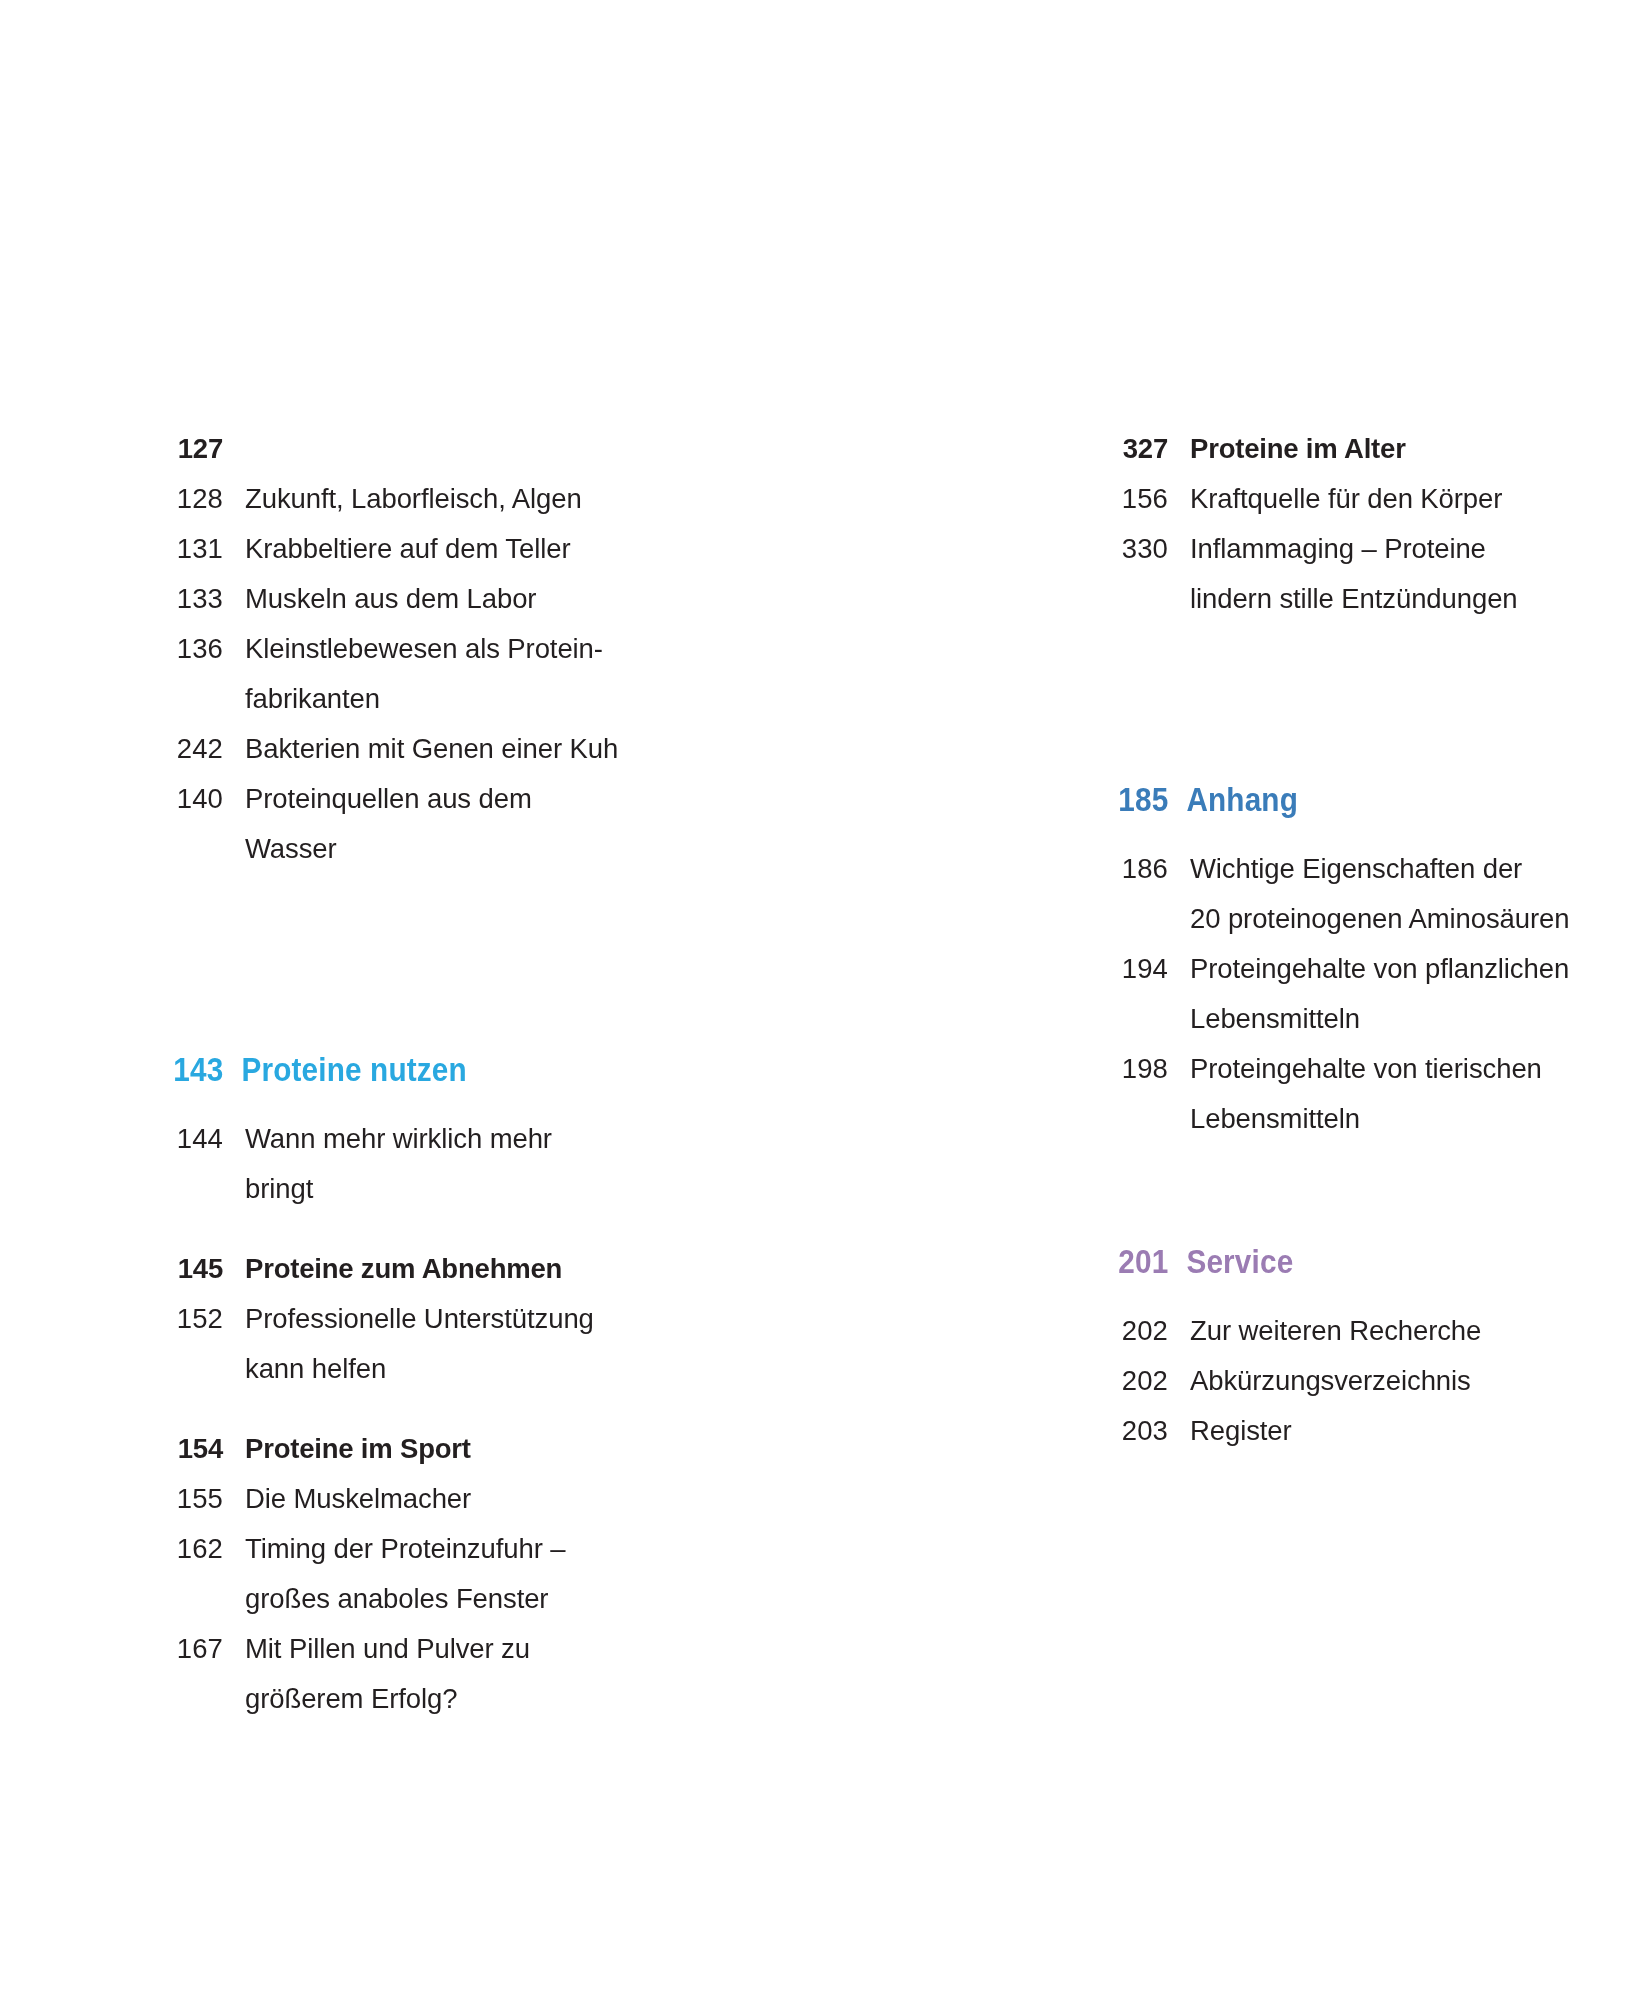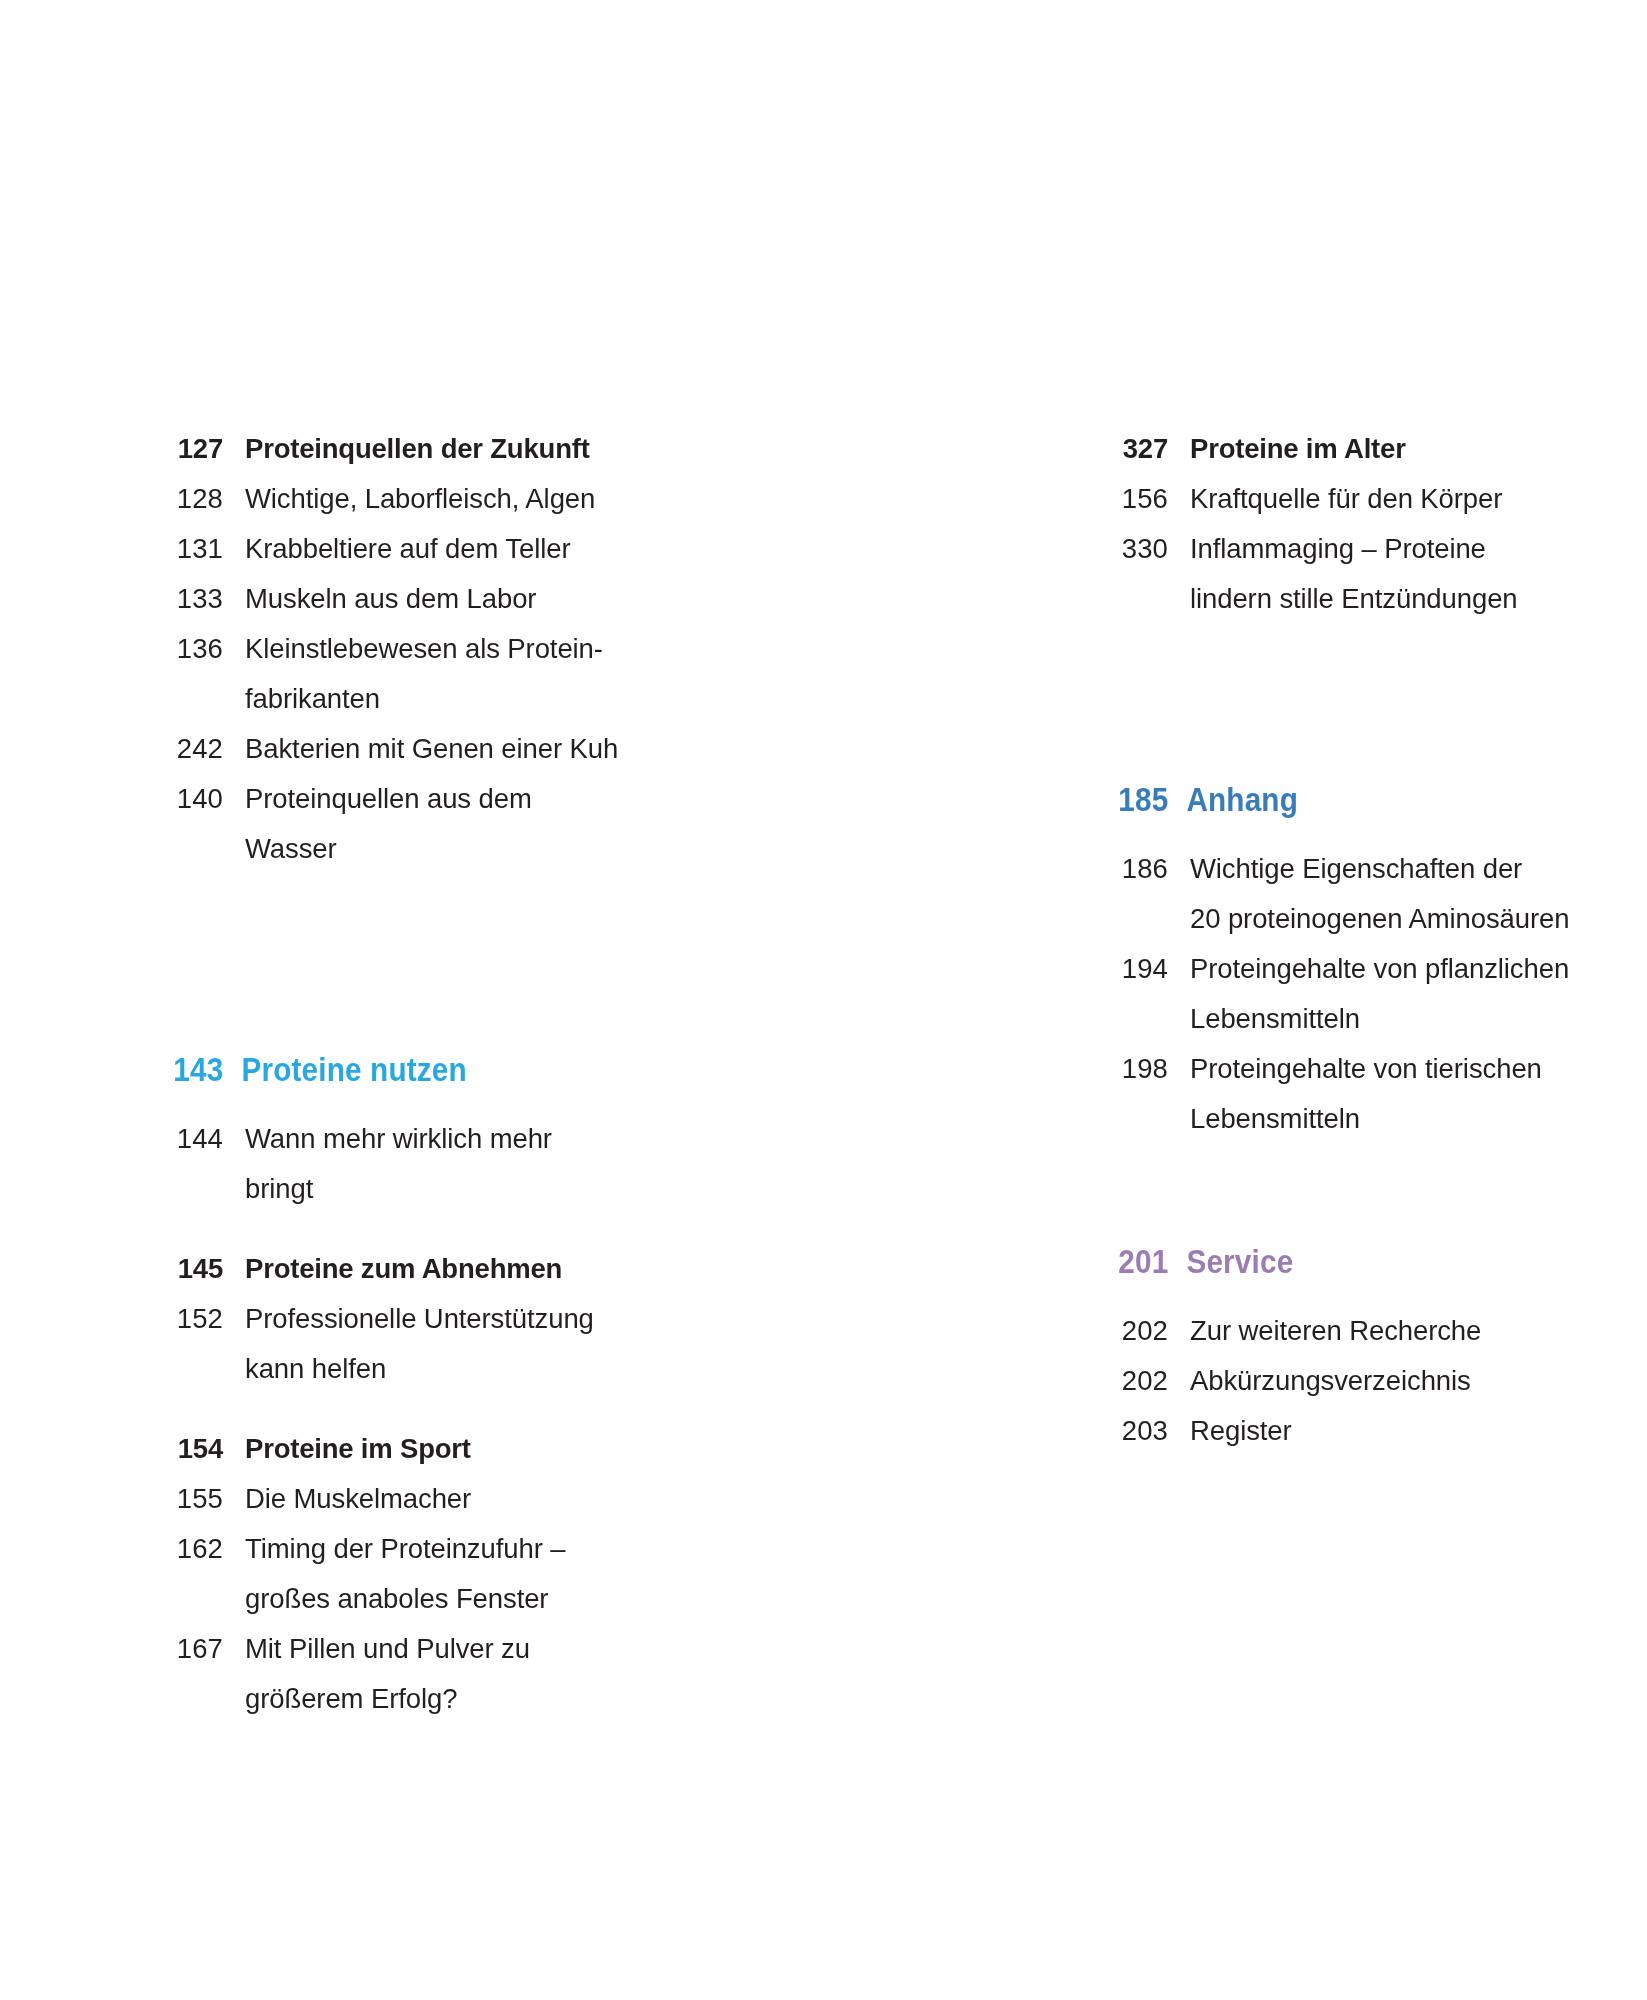--- a/index.html
+++ b/index.html
@@ -119,25 +119,24 @@
 <body>
 
 <div class="page">
   <div class="toc-columns">
 
     <div class="toc-column left">
 
       <div class="toc-group">
         <div class="toc-row bold">
           <span class="toc-num">127</span>
-          <span class="toc-title">Proteinquellen der Zukunft</span>
         </div>
         <div class="toc-row">
           <span class="toc-num">128</span>
-          <span class="toc-title">Wichtige, Laborfleisch, Algen</span>
+          <span class="toc-title">Zukunft, Laborfleisch, Algen</span>
         </div>
         <div class="toc-row">
           <span class="toc-num">131</span>
           <span class="toc-title">Krabbeltiere auf dem Teller</span>
         </div>
         <div class="toc-row">
           <span class="toc-num">133</span>
           <span class="toc-title">Muskeln aus dem Labor</span>
         </div>
         <div class="toc-row">

